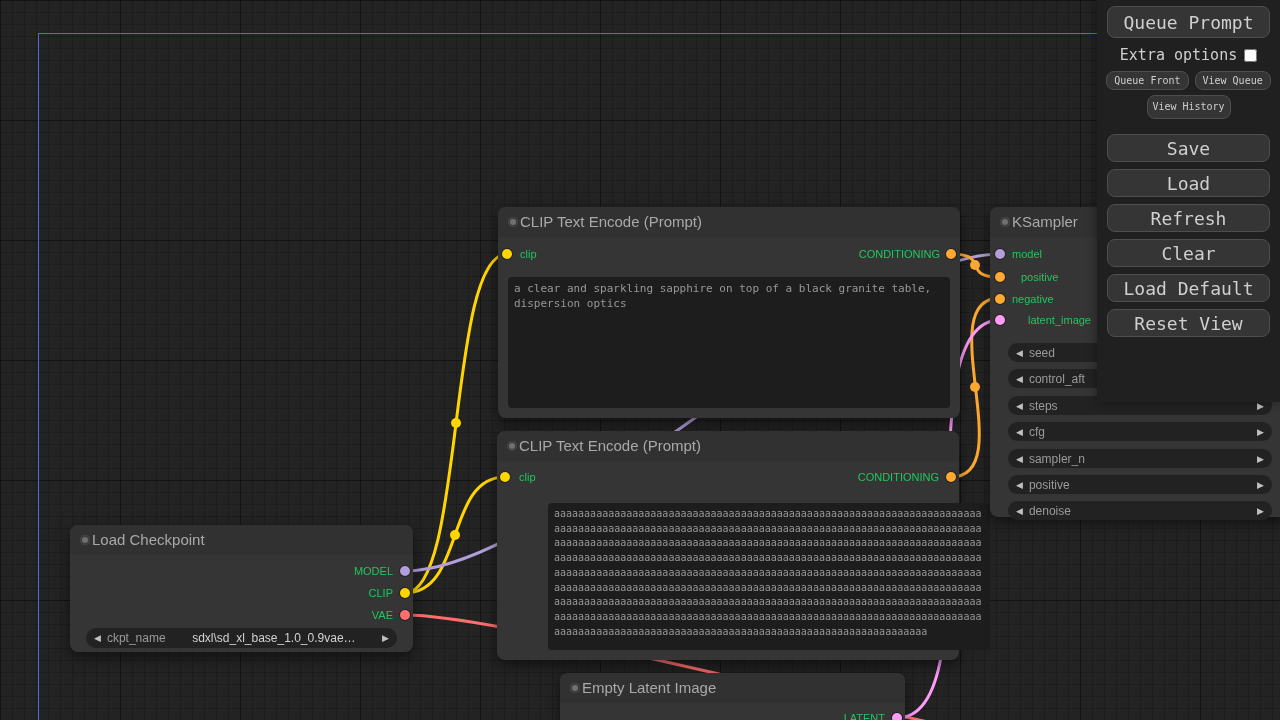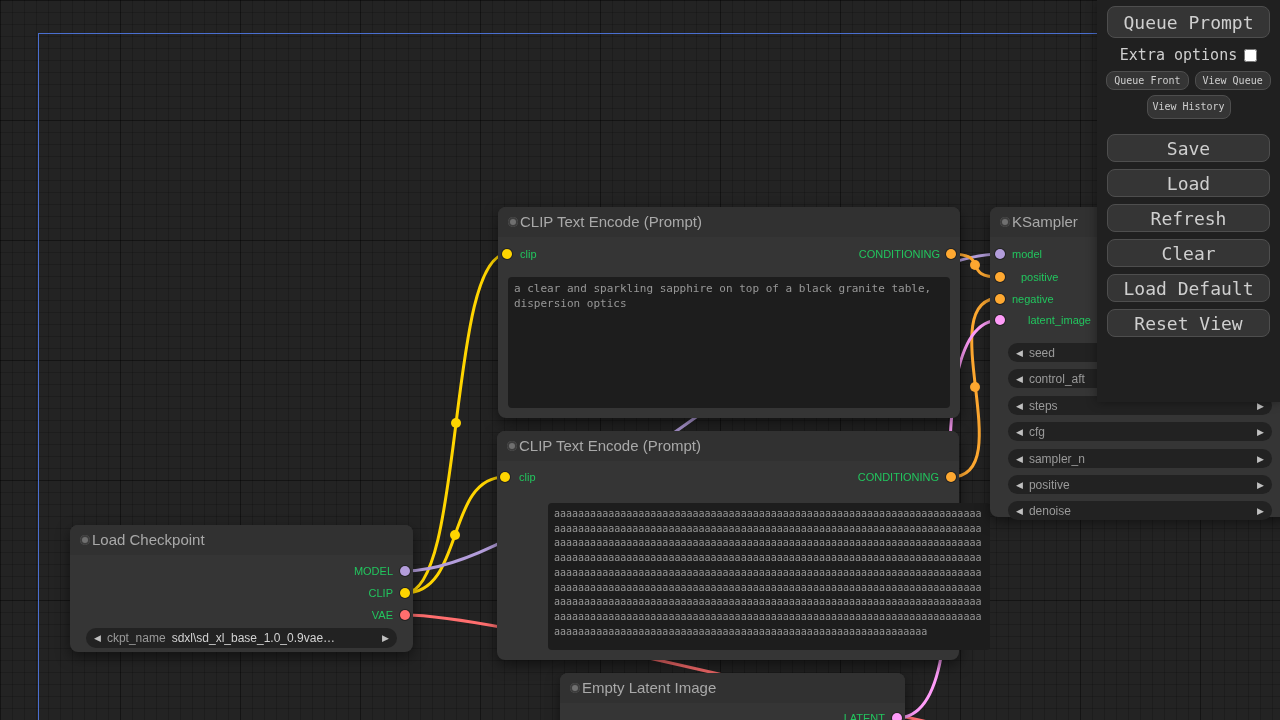--- a/index.html
+++ b/index.html
@@ -23,21 +23,21 @@
   .dot{position:absolute;width:10px;height:10px;border-radius:50%;box-shadow:0 0 0 1px rgba(0,0,0,.35);}
   .slabel{position:absolute;font-size:11px;line-height:14px;color:#22c55e;white-space:nowrap;}
   .slabel.right{text-align:right;}
   .ta{position:absolute;background:#1d1d1d;border-radius:4px;color:#979797;
     font:11px/15px "DejaVu Sans Mono",monospace;padding:4px 6px;box-sizing:border-box;overflow:hidden;}
   .ta.mini{font:10px/14.7px "DejaVu Sans Mono",monospace;word-break:break-all;margin-left:41px;}
   .widget{position:absolute;background:#222;border-radius:10px;font-size:12px;
     display:flex;align-items:center;gap:6px;padding:0 8px;box-sizing:border-box;overflow:hidden;white-space:nowrap;}
   .widget .arrow{color:#c0c0c0;font-size:9px;flex:0 0 auto;}
   .widget .wname{color:#9a9a9a;}
-  .widget .wval{color:#d2d2d2;flex:1;text-align:left;overflow:hidden;}
+  .widget .wval{color:#d2d2d2;flex:1;text-align:center;overflow:hidden;}
   .widget .spacer{flex:1;}
   
   .menu{position:absolute;left:1097px;top:0;width:183px;height:402px;background:#202020;z-index:10;
     font-family:"DejaVu Sans Mono",monospace;color:#cfcfcf;box-shadow:0 0 10px rgba(0,0,0,.4);}
   .menu-header{display:flex;align-items:center;padding:11px 12px 4px 8px;font-size:15px;}
   .mh-label{flex:1;}
   .gear{color:#9b9bde;font-size:17px;cursor:pointer;}
   .close{color:#ededed;font-size:21px;line-height:14px;margin-left:11px;cursor:pointer;}
   .btn{display:block;background:#353535;border:1px solid #4e4e4e;border-radius:8px;color:#cfcfcf;
     font-family:inherit;text-align:center;cursor:pointer;box-sizing:border-box;}

